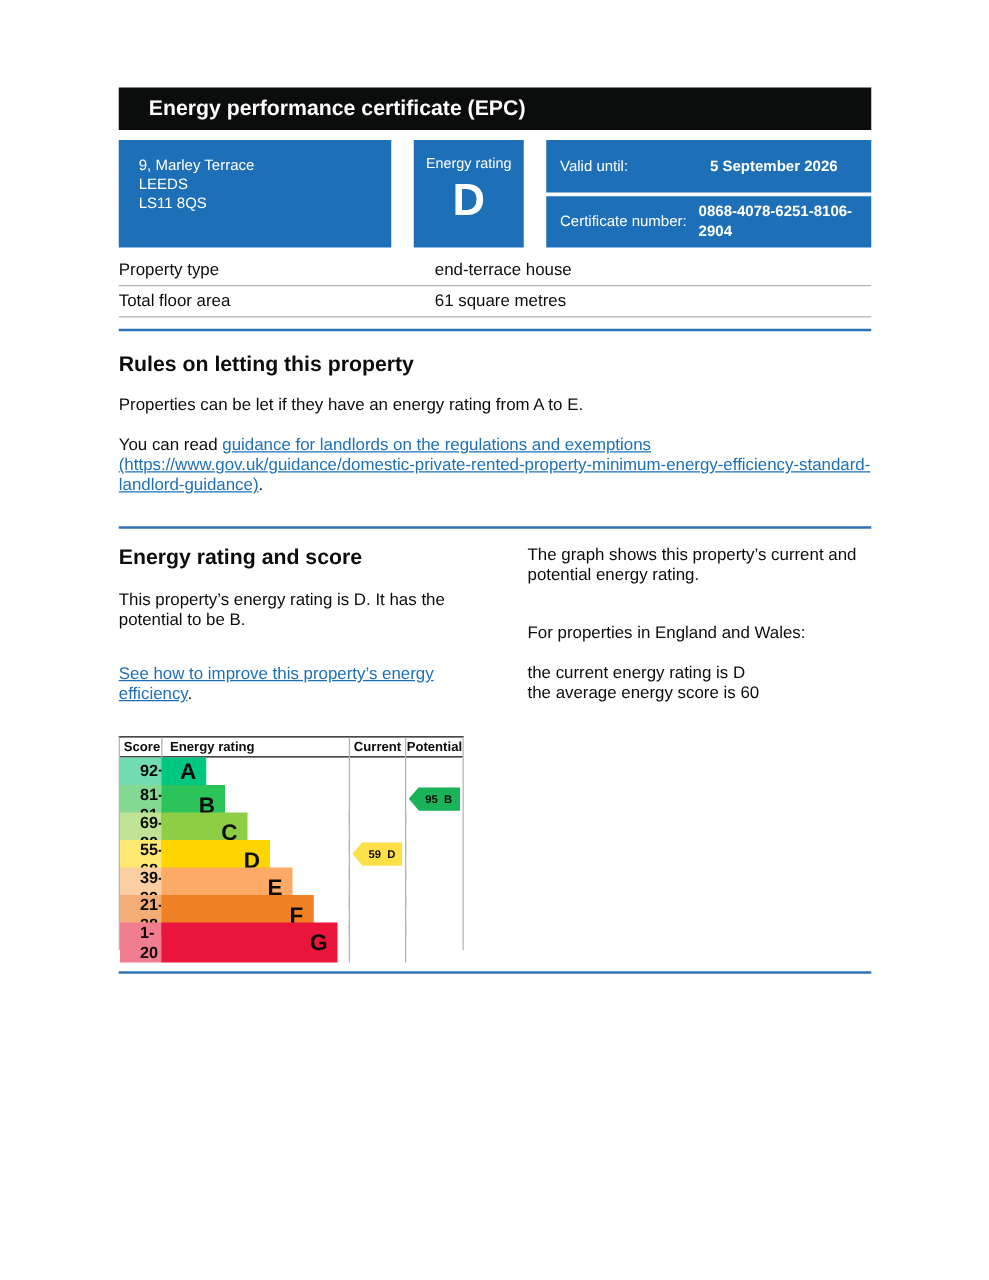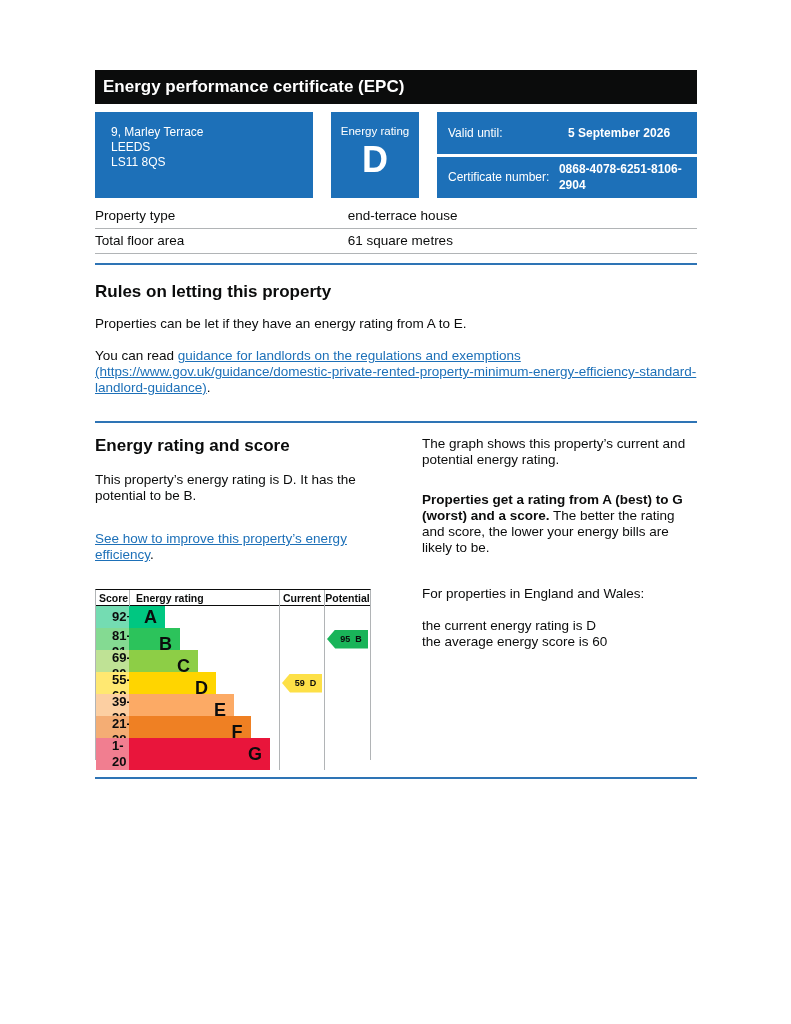--- a/index.html
+++ b/index.html
@@ -15,21 +15,21 @@
     width:791px;height:1024px;overflow:hidden;
     font-family:"Liberation Sans","DejaVu Sans",sans-serif;
     color:#0b0c0c;
     font-size:13.5px;line-height:16px;
   }
   .page{width:602px;margin-left:95px;padding-top:70px;}
 
   
   .title-bar{
     background:var(--bar-black);color:#ffffff;height:34px;
-    display:flex;align-items:center;padding-left:8px;
+    display:flex;align-items:center;padding-left:24px;
     font-size:17px;font-weight:bold;
   }
 
   
   .summary{display:flex;gap:18px;height:86px;margin-top:8px;}
   .summary .box{background:var(--govuk-blue);color:#ffffff;}
   .addr-box{width:218px;padding:13px 16px;font-size:12px;line-height:15px;}
   .rating-box{width:88px;text-align:center;padding-top:11px;}
   .rating-box .rating-label{font-size:11.5px;}
   .rating-box .rating-letter{font-size:36px;font-weight:bold;line-height:40px;margin-top:1px;}
@@ -235,21 +235,20 @@
               </div>
             </div>
           <div class="current-cell"></div>
           <div class="potential-cell"></div>
         </div>
       </div>
     </div>
 
     <div class="col-right">
       <p class="p1">The graph shows this property’s current and potential energy rating.</p>
-      <p class="p2"><strong>Properties get a rating from A (best) to G (worst) and a score.</strong><span> The better the rating and score, the lower your energy bills are likely to be.</span></p>
       <p class="p3">For properties in England and Wales:</p>
       <p class="p4">
         <span class="stat">the current energy rating is D</span>
         <span class="stat">the average energy score is 60</span>
       </p>
     </div>
   </div>
 
   <hr class="rule rule3">
 

